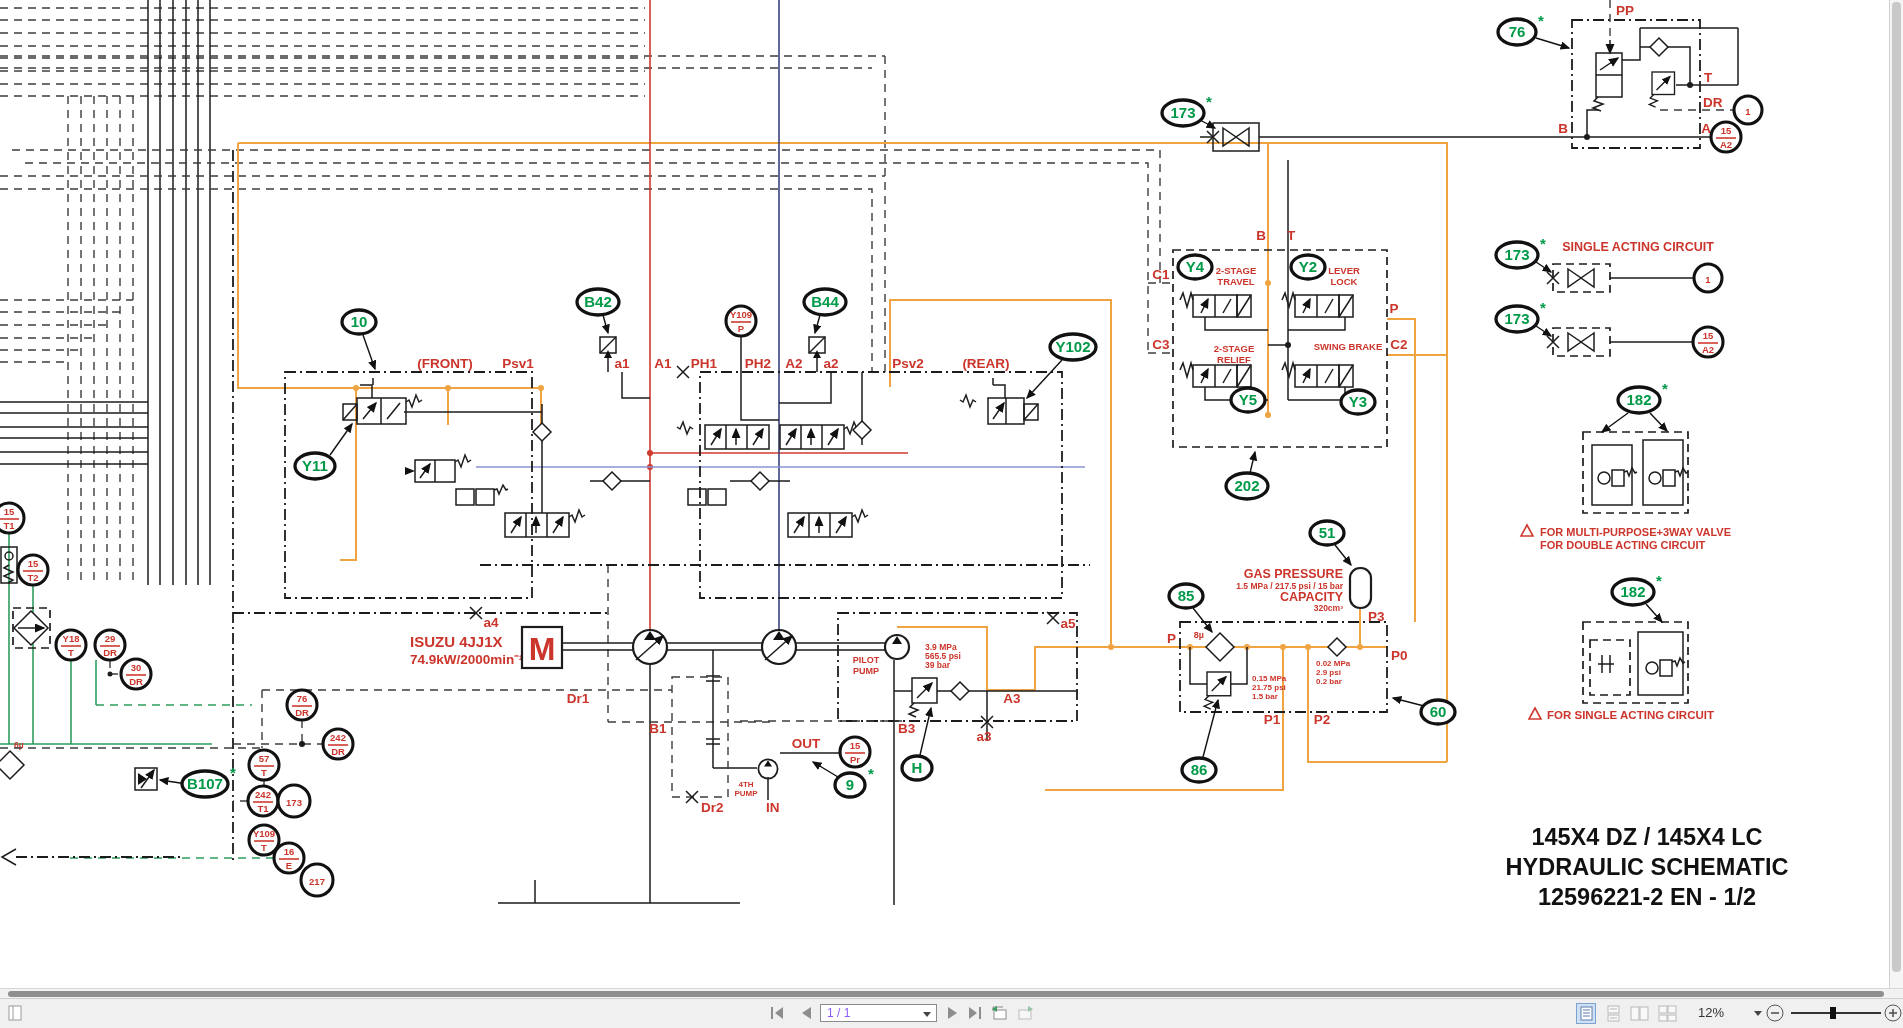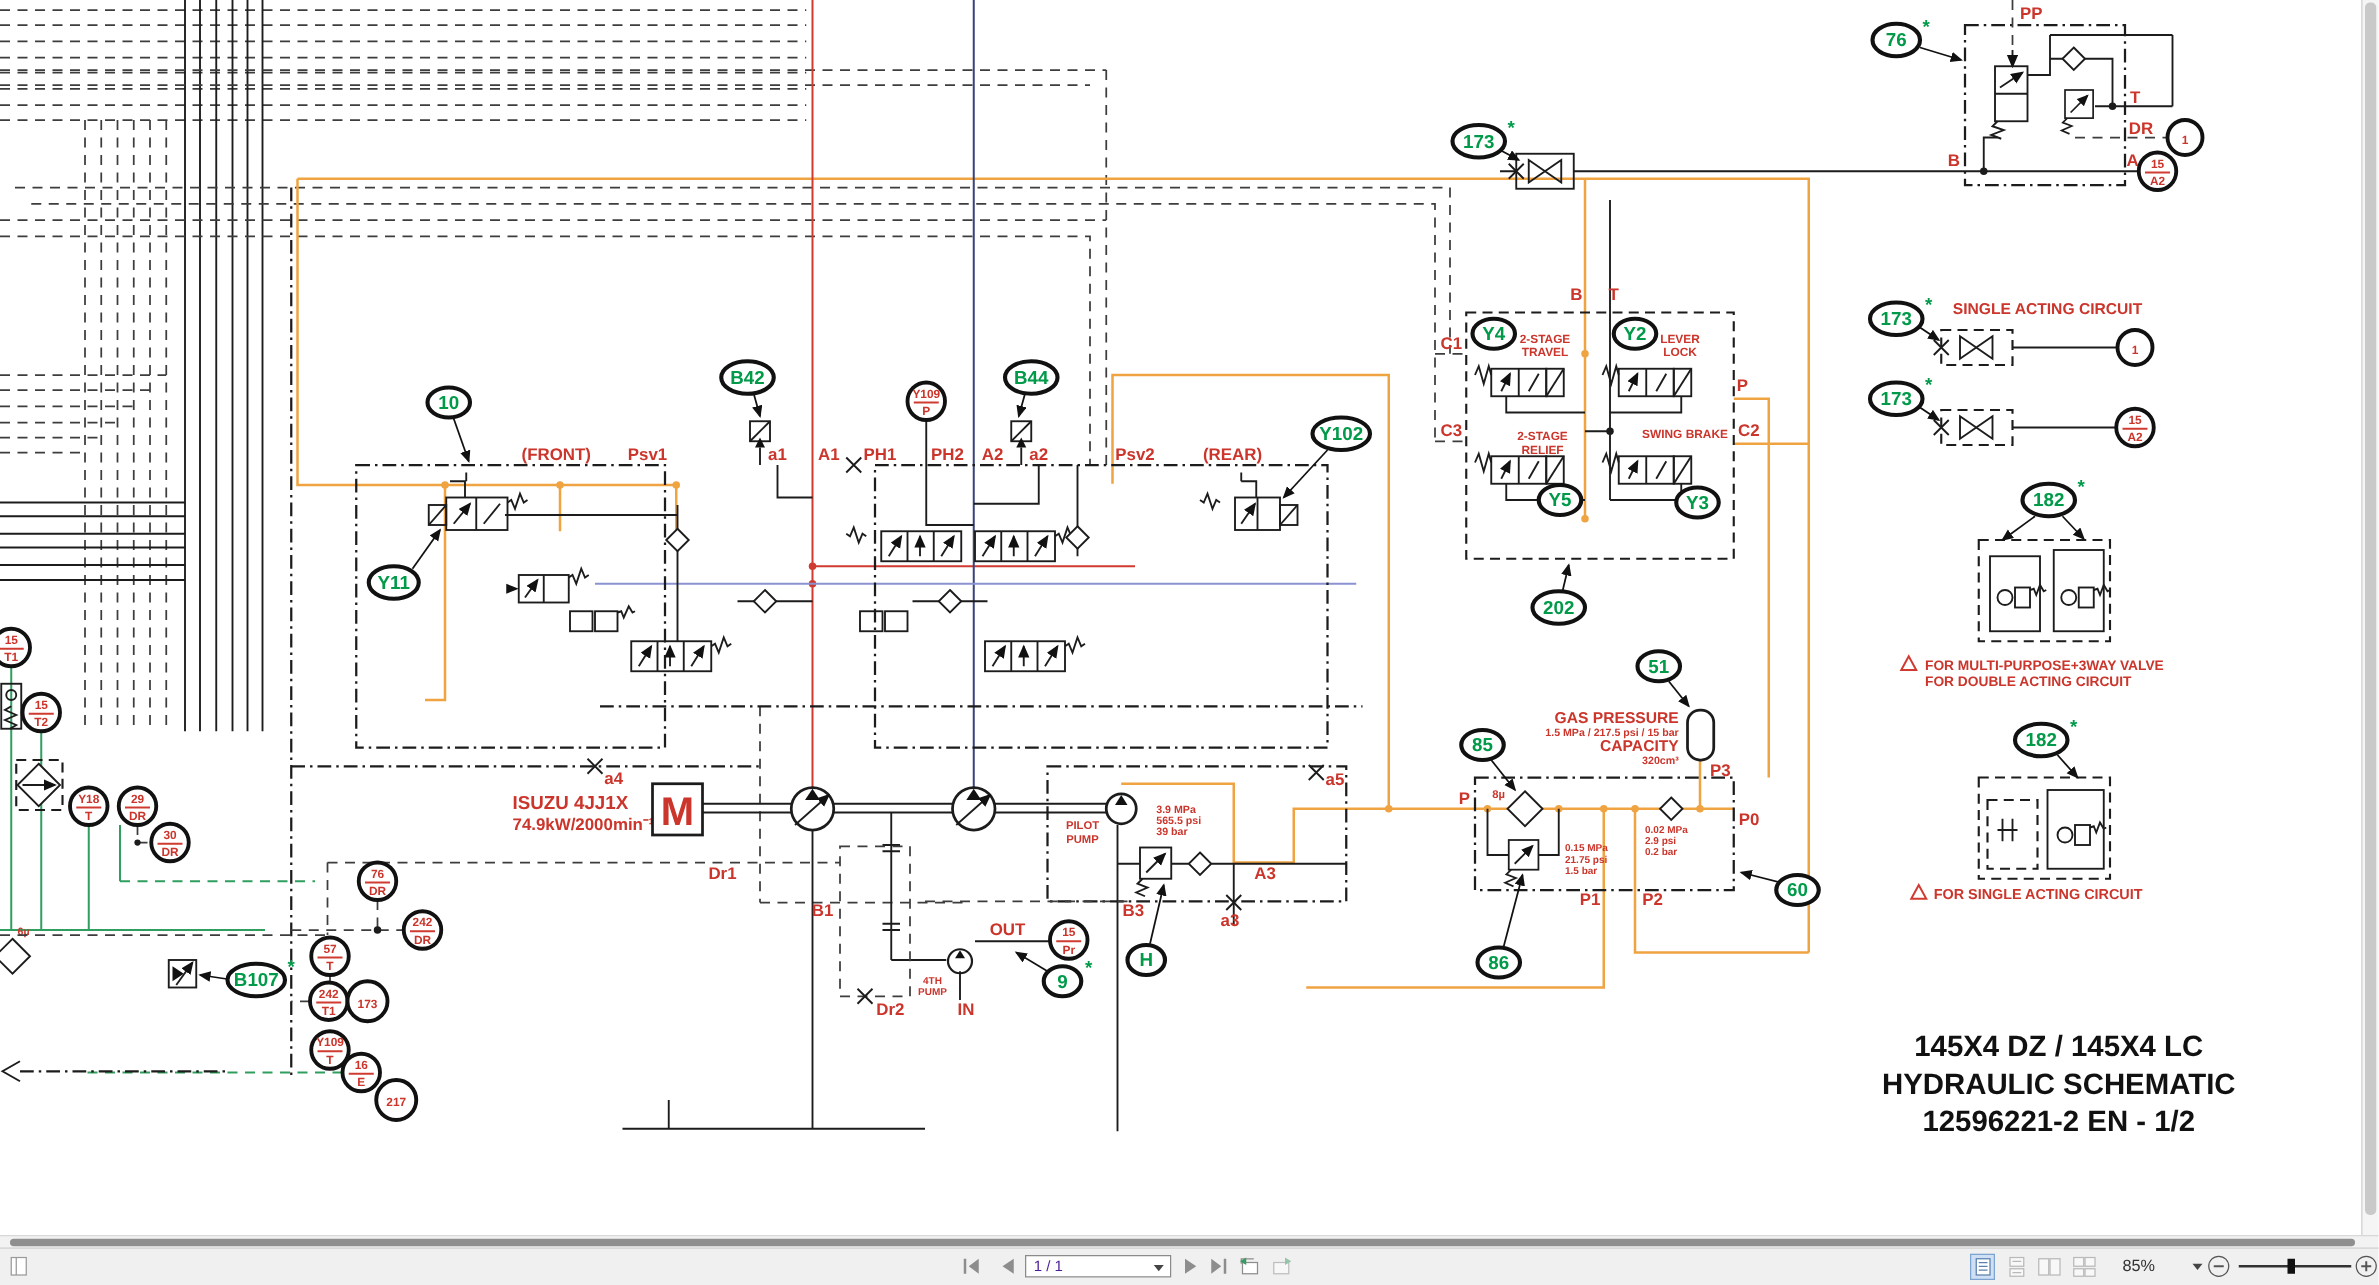--- a/index.html
+++ b/index.html
@@ -30,21 +30,21 @@
   .wht{fill:#fff;stroke:#1c1c1c;stroke-width:1.5;}
   .ttl{fill:#111;font-weight:bold;font-size:23.5px;text-anchor:middle;}
   
   .hscroll{position:absolute;left:0;top:988px;width:1903px;height:10px;background:#f2f2f2;border-top:1px solid #d8d8d8;}
   .hthumb{position:absolute;left:8px;top:2px;width:1876px;height:6px;background:#8f8f8f;border-radius:3px;}
   .vscroll{position:absolute;left:1889px;top:0;width:14px;height:988px;background:#f5f5f5;border-left:1px solid #d0d0d0;}
   .vthumb{position:absolute;left:2px;top:2px;width:9px;height:970px;background:#c9c9c9;border-radius:4px;}
   .toolbar{position:absolute;left:0;top:998px;width:1903px;height:30px;background:#f0f0f0;border-top:1px solid #cfcfcf;}
   .tbtn{position:absolute;top:3px;width:22px;height:22px;display:flex;align-items:center;justify-content:center;cursor:pointer;}
   .combo{position:absolute;left:820px;top:5px;width:117px;height:18px;background:#fff;border:1px solid #8b8b8b;
-         font-size:12px;color:#4c1d95;display:flex;align-items:center;padding-left:6px;box-sizing:border-box;}
+         font-size:12px;color:#8b5cf6;display:flex;align-items:center;padding-left:6px;box-sizing:border-box;}
   .combo .caret{position:absolute;right:5px;top:7px;width:0;height:0;border-left:4px solid transparent;
                 border-right:4px solid transparent;border-top:5px solid #444;}
   .zoomtxt{position:absolute;left:1698px;top:6px;font-size:13px;color:#333;}
   .zcaret{position:absolute;left:1754px;top:12px;width:0;height:0;border-left:4px solid transparent;
           border-right:4px solid transparent;border-top:5px solid #444;}
   .viewbtn{position:absolute;top:4px;width:20px;height:21px;display:flex;align-items:center;justify-content:center;}
   .viewbtn.sel{background:#cfe0f4;border:1px solid #7da3d0;box-sizing:border-box;}
 </style>
 </head>
 <body>
@@ -754,21 +754,21 @@
         </svg>
   </div>
   <div class="viewbtn" style="left:1657px">
     <svg width="19" height="17" opacity="0.55">
           <rect x="1" y="1" width="8" height="7" fill="#fff" stroke="#8d8d8d"></rect>
           <rect x="10" y="1" width="8" height="7" fill="#fff" stroke="#8d8d8d"></rect>
           <rect x="1" y="10" width="8" height="6" fill="#fff" stroke="#8d8d8d"></rect>
           <rect x="10" y="10" width="8" height="6" fill="#fff" stroke="#8d8d8d"></rect>
         </svg>
   </div>
-  <div class="zoomtxt">85%</div>
+  <div class="zoomtxt">12%</div>
   <div class="zcaret"></div>
   <div class="tbtn" style="left:1764px">
     <svg width="18" height="18">
           <circle cx="9" cy="9" r="8" fill="none" stroke="#555"></circle>
           <line x1="5" y1="9" x2="13" y2="9" stroke="#555" stroke-width="1.6"></line>
         </svg>
   </div>
   <div style="position:absolute;left:1791px;top:13px;width:90px;height:2px;background:#333"></div>
   <div style="position:absolute;left:1830px;top:8px;width:6px;height:12px;background:#111"></div>
   <div class="tbtn" style="left:1882px">

